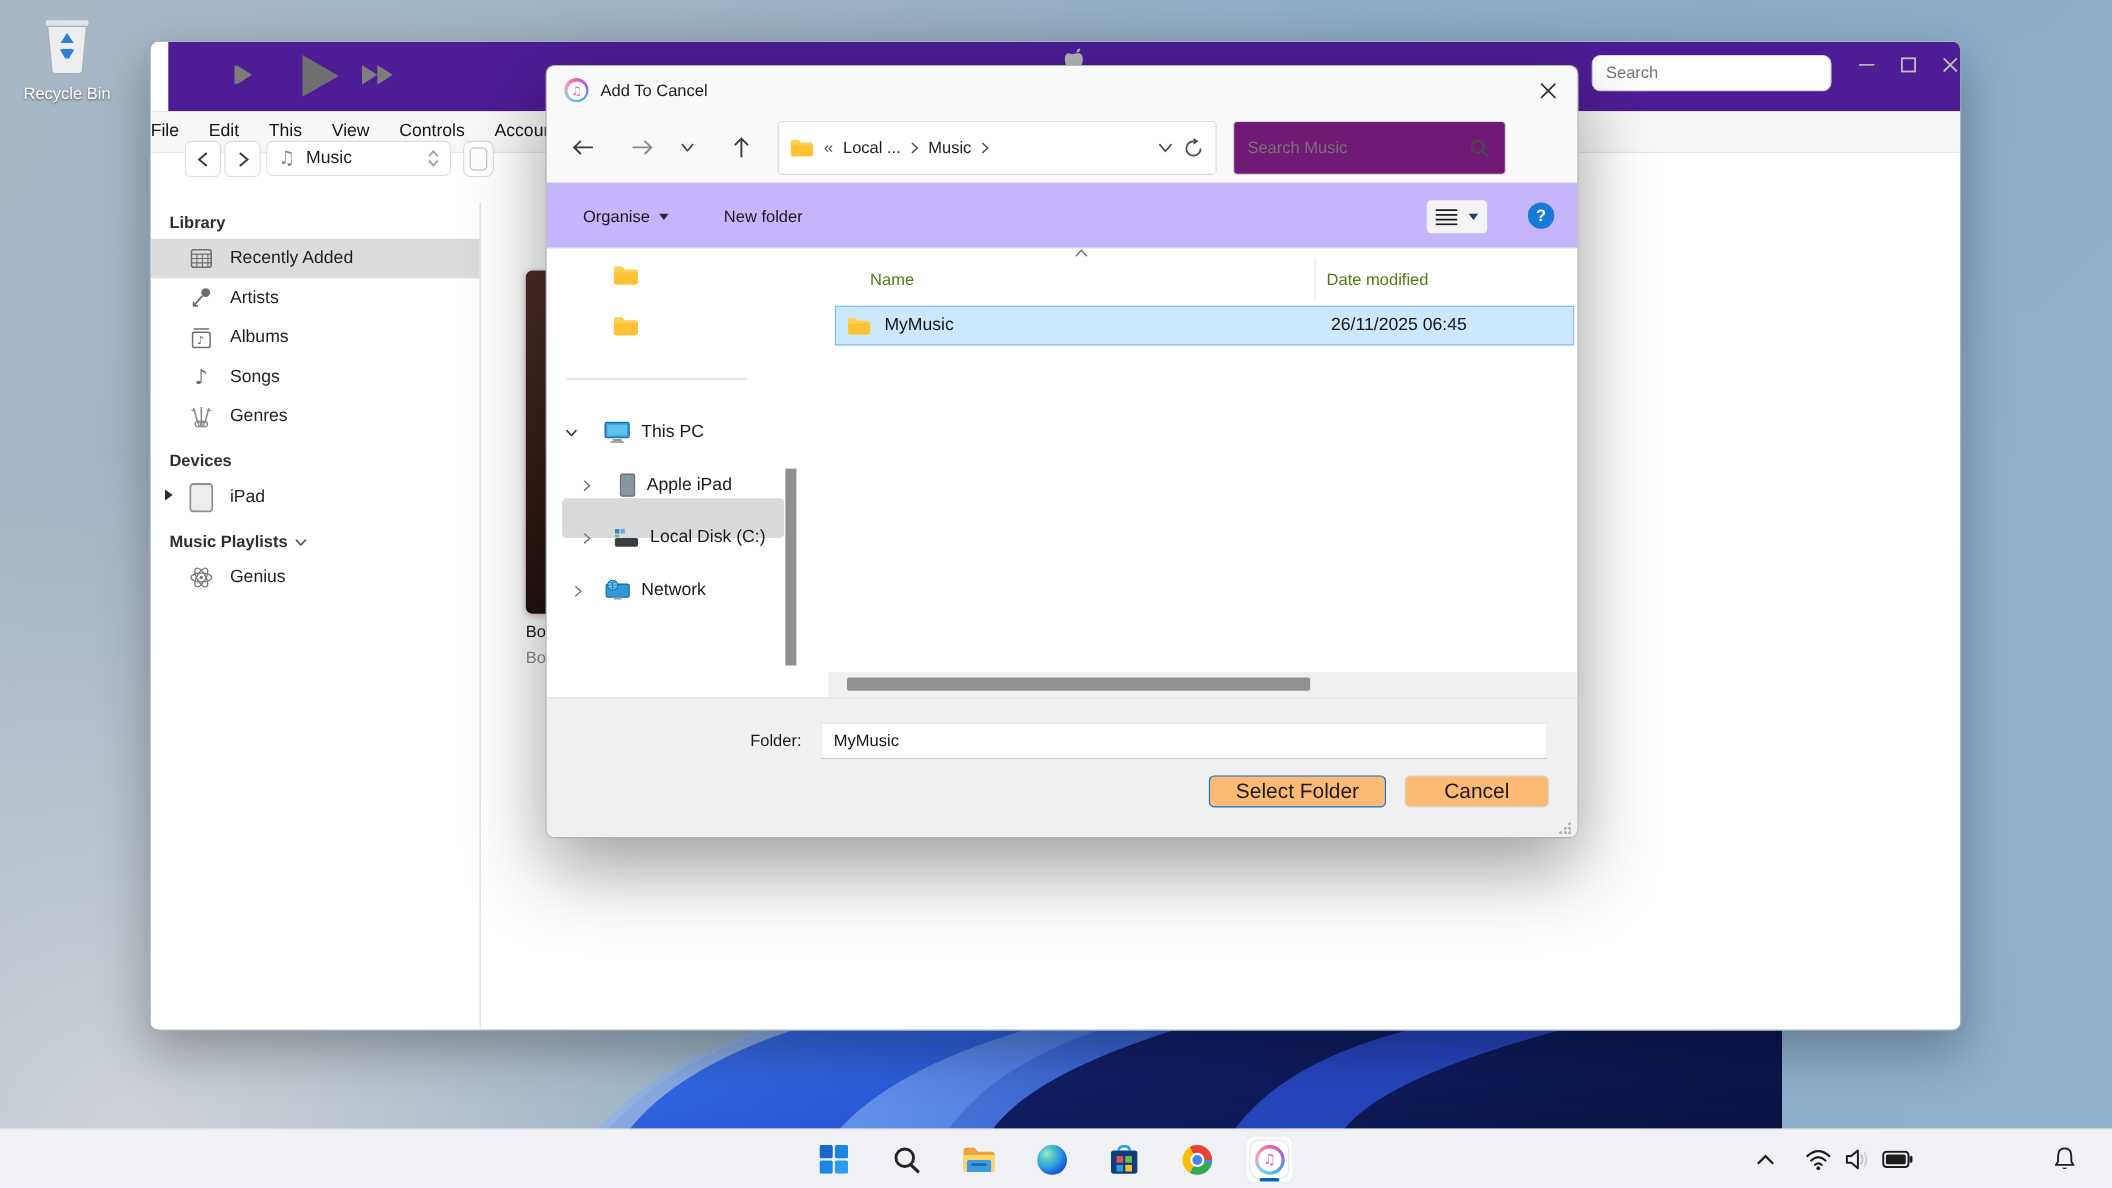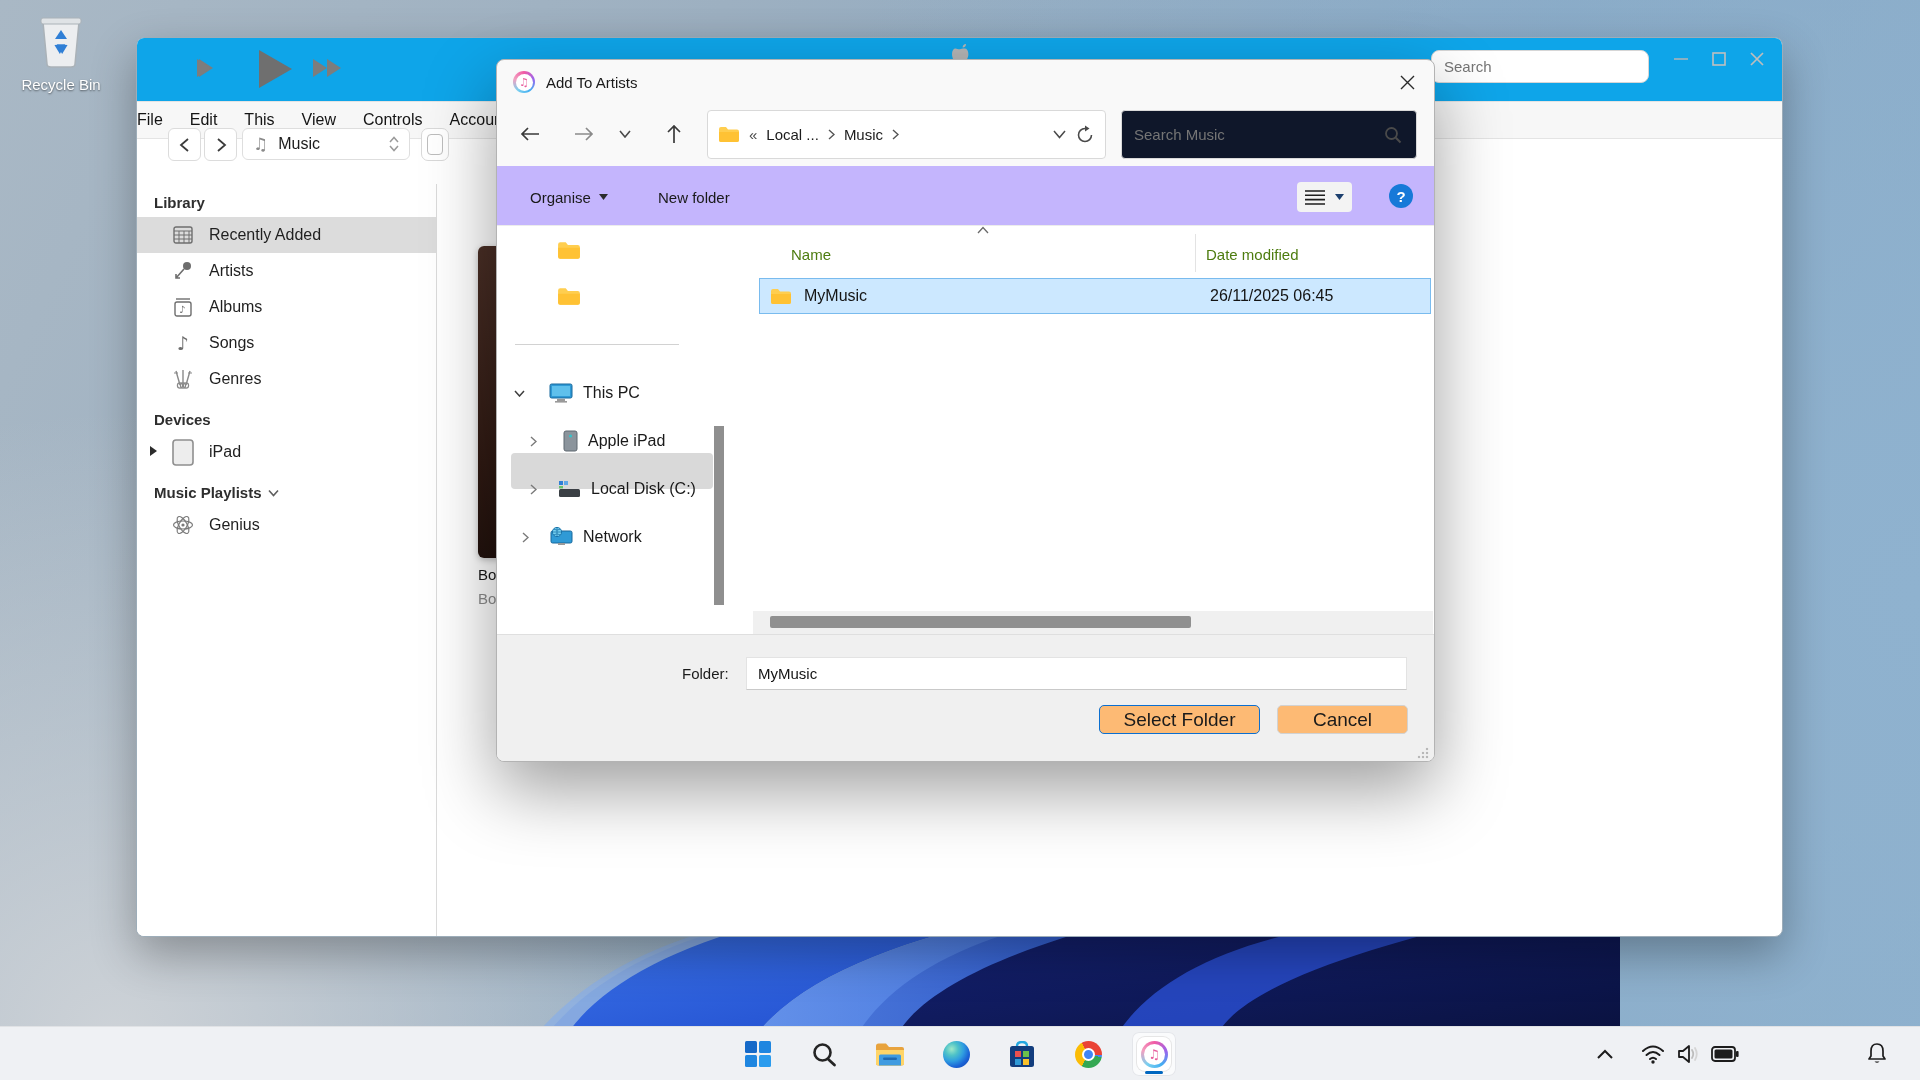--- a/index.html
+++ b/index.html
@@ -18,21 +18,21 @@
   #bloom { position:absolute; left:220px; top:880px; width:1400px; height:150px; }
 
   
   .desk-icon { position:absolute; left:16px; top:12px; width:90px; text-align:center; cursor:default; }
   .desk-icon .lbl { margin-top:2px; color:#fff; font-size:15px; text-shadow:0 1px 2px rgba(0,0,0,.55); }
 
   
   #itunes { position:absolute; left:136px; top:37px; width:1647px; height:900px;
     background:#fff; border:1px solid #9dadb9; border-radius:8px;
     box-shadow:0 18px 45px rgba(0,0,0,.30); overflow:hidden; }
-  #it-chrome { position:absolute; left:0; top:0; width:100%; height:63px; background:#0ea5e9; }
+  #it-chrome { position:absolute; left:16px; top:0; width:100%; height:63px; background:#4c1d95; }
   .pb-icon svg { display:block; }
   #it-volume { position:absolute; left:242px; top:66px; width:142px; height:4px; background:#c6c6c6; border-radius:2px; }
   #it-menubar { position:absolute; left:0; top:63px; width:100%; height:38px; background:#f7f7f7;
     border-top:1px solid #e4e4e4; border-bottom:1px solid #e4e4e4;
     display:flex; align-items:center; gap:27px; font-size:16px; color:#141414; }
   #it-navrow { position:absolute; left:0; top:102px; width:100%; height:43px; background:#fff; }
   .nav-sq { position:absolute; top:-12px; width:33px; height:33px; border:1px solid #dcdcdc; border-radius:6px;
     background:#fff; display:flex; align-items:center; justify-content:center; }
   #it-picker { position:absolute; left:105px; top:-12px; width:168px; height:32px; background:#fff;
     border:1px solid #dedede; border-radius:6px; display:flex; align-items:center; padding:0 10px; gap:10px; font-size:16px; }
@@ -60,21 +60,21 @@
   
   #dlg { position:absolute; left:496px; top:59px; width:939px; height:703px; background:#f9f9f9;
     border:1px solid #b3b3b3; border-radius:8px; box-shadow:0 28px 70px rgba(0,0,0,.38); overflow:hidden; }
   #dlg-titlebar { position:absolute; left:0; top:0; width:100%; height:44px; display:flex; align-items:center; padding-left:16px; gap:11px; }
   #dlg-title { font-size:15px; color:#1a1a1a; }
   #dlg-close { position:absolute; right:12px; top:8px; width:30px; height:28px; display:flex; align-items:center; justify-content:center; border-radius:5px; }
   #dlg-addr { position:absolute; left:0; top:44px; width:100%; height:62px; }
   .addr-btn { position:absolute; top:12px; width:36px; height:36px; display:flex; align-items:center; justify-content:center; border-radius:5px; }
   #crumb-box { position:absolute; left:210px; top:6px; width:399px; height:49px; background:#fff;
     border:1px solid #d9d9d9; border-radius:4px; display:flex; align-items:center; padding:0 10px; gap:9px; font-size:15px; }
-  #dlg-search { position:absolute; left:624px; top:6px; width:296px; height:49px; background:#0f172a;
+  #dlg-search { position:absolute; left:624px; top:6px; width:248px; height:49px; background:#701a75;
     border:1px solid #d9d9d9; border-radius:4px; }
   #dlg-search input { position:absolute; left:12px; top:0; height:100%; width:230px; border:0; outline:none; font-size:15px; color:#8f8f8f; background:transparent; }
   #dlg-toolbar { position:absolute; left:0; top:106px; width:100%; height:60px; border-bottom:1px solid #ececec; background:#c4b5fd; }
   .tb-item { position:absolute; top:16px; height:30px; display:flex; align-items:center; gap:8px; font-size:15px; color:#1a1a1a; padding:0 8px; border-radius:4px; }
   #view-btn { position:absolute; left:800px; top:16px; height:30px; display:flex; align-items:center; gap:10px; padding:0 8px; background:#f3f3f3; border-radius:4px; }
   #help-btn { position:absolute; left:892px; top:18px; width:24px; height:24px; border-radius:50%; background:#1779d8; color:#fff;
     font-size:15px; font-weight:bold; display:flex; align-items:center; justify-content:center; }
 
   #dlg-body { position:absolute; left:0; top:166px; width:100%; height:408px; background:#fff; }
   
@@ -335,21 +335,21 @@
     <div id="it-album"></div>
     <div id="it-album-title">Bo</div>
     <div id="it-album-artist">Bo</div>
   </div>
 
   <div id="dlg">
     <div id="dlg-titlebar">
       <span class="itunes-logo" style="width:22px;height:22px;">
         <span class="inner uni" style="width:17px;height:17px;font-size:11px;color:#e75e9d;">♫</span>
       </span>
-      <span id="dlg-title">Add To Artists</span>
+      <span id="dlg-title">Add To Cancel</span>
       <span id="dlg-close">
         <svg width="15" height="15">
             <path d="M1,1 L14,14 M14,1 L1,14" stroke="#2b2b2b" stroke-width="1.4"></path>
           </svg>
       </span>
     </div>
 
     <div id="dlg-addr">
       <span class="addr-btn" style="left:15px;">
         <svg width="20" height="16" viewBox="0 0 20 16">

